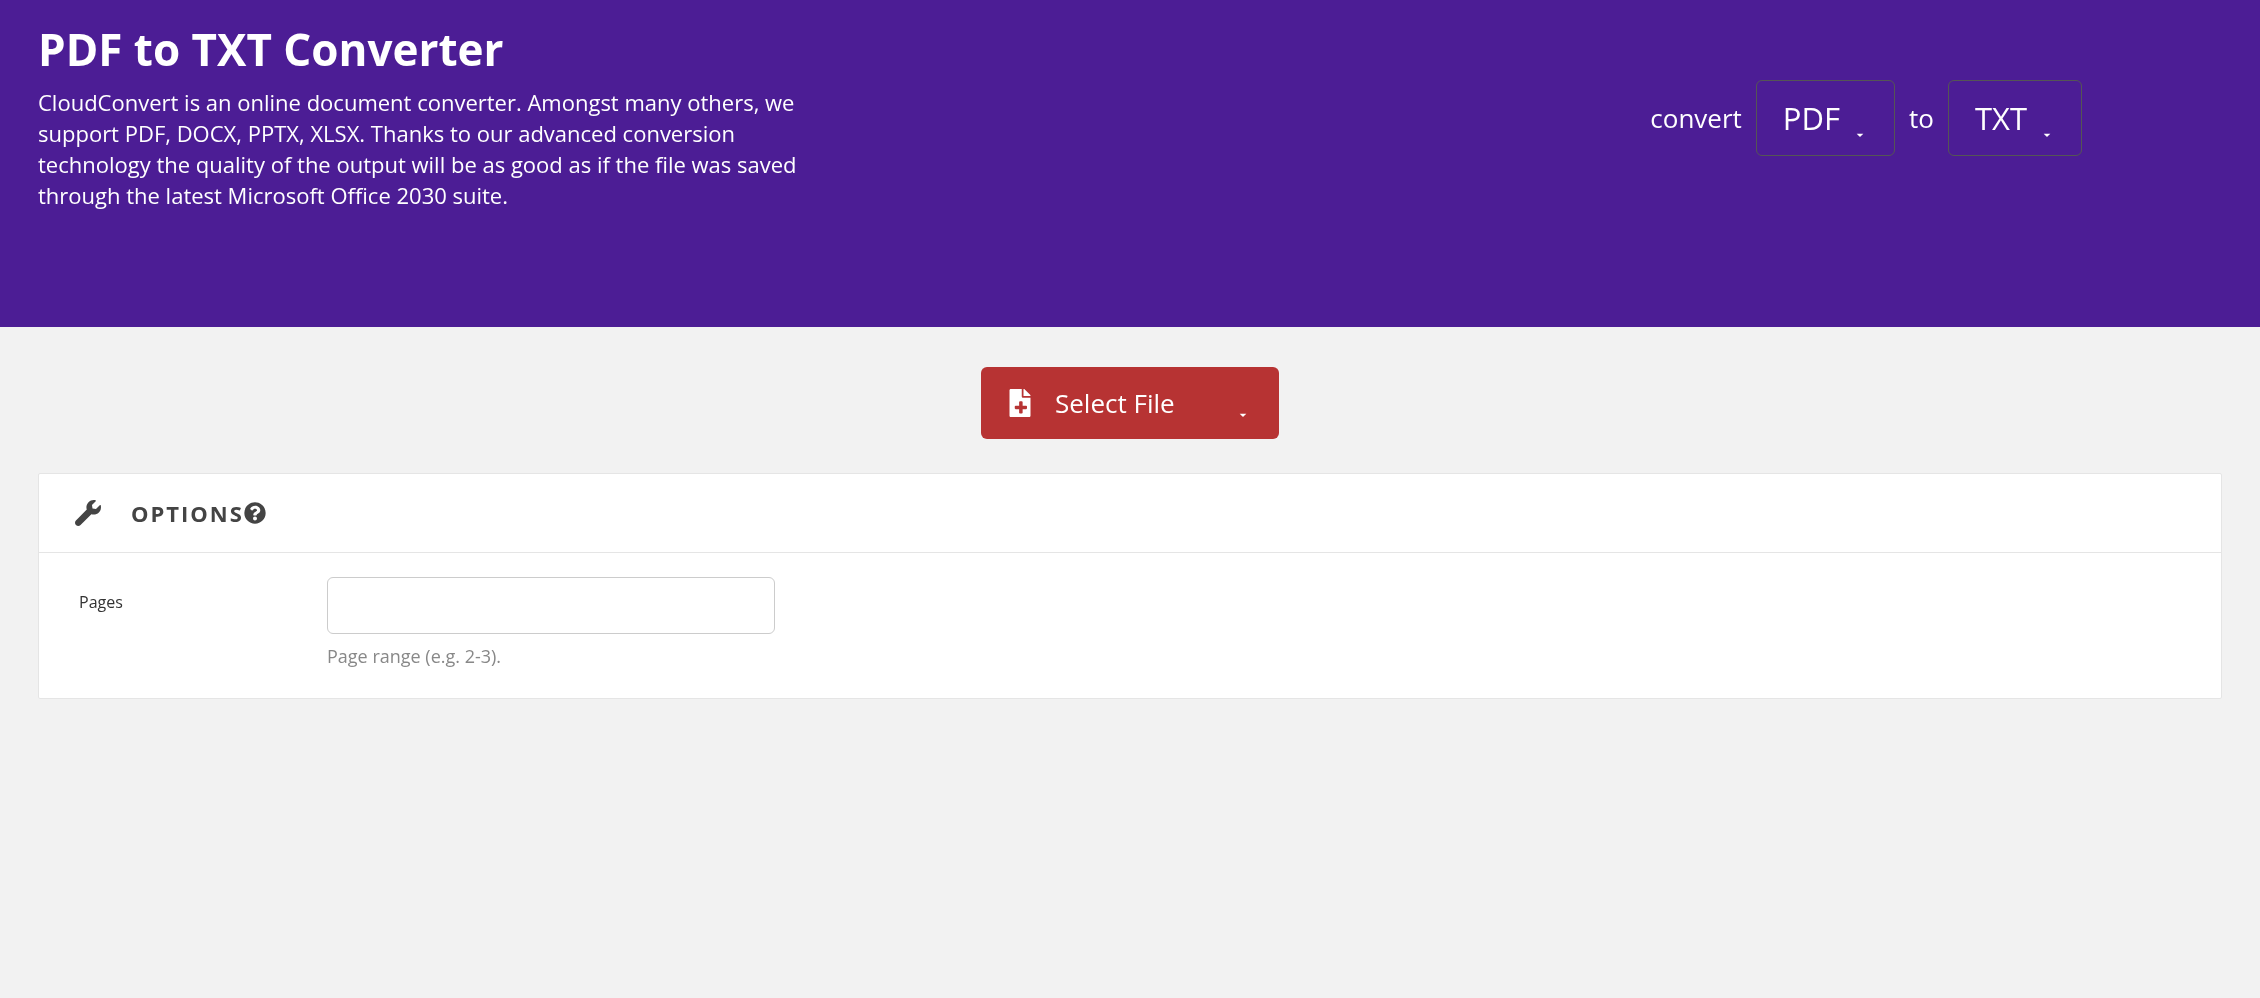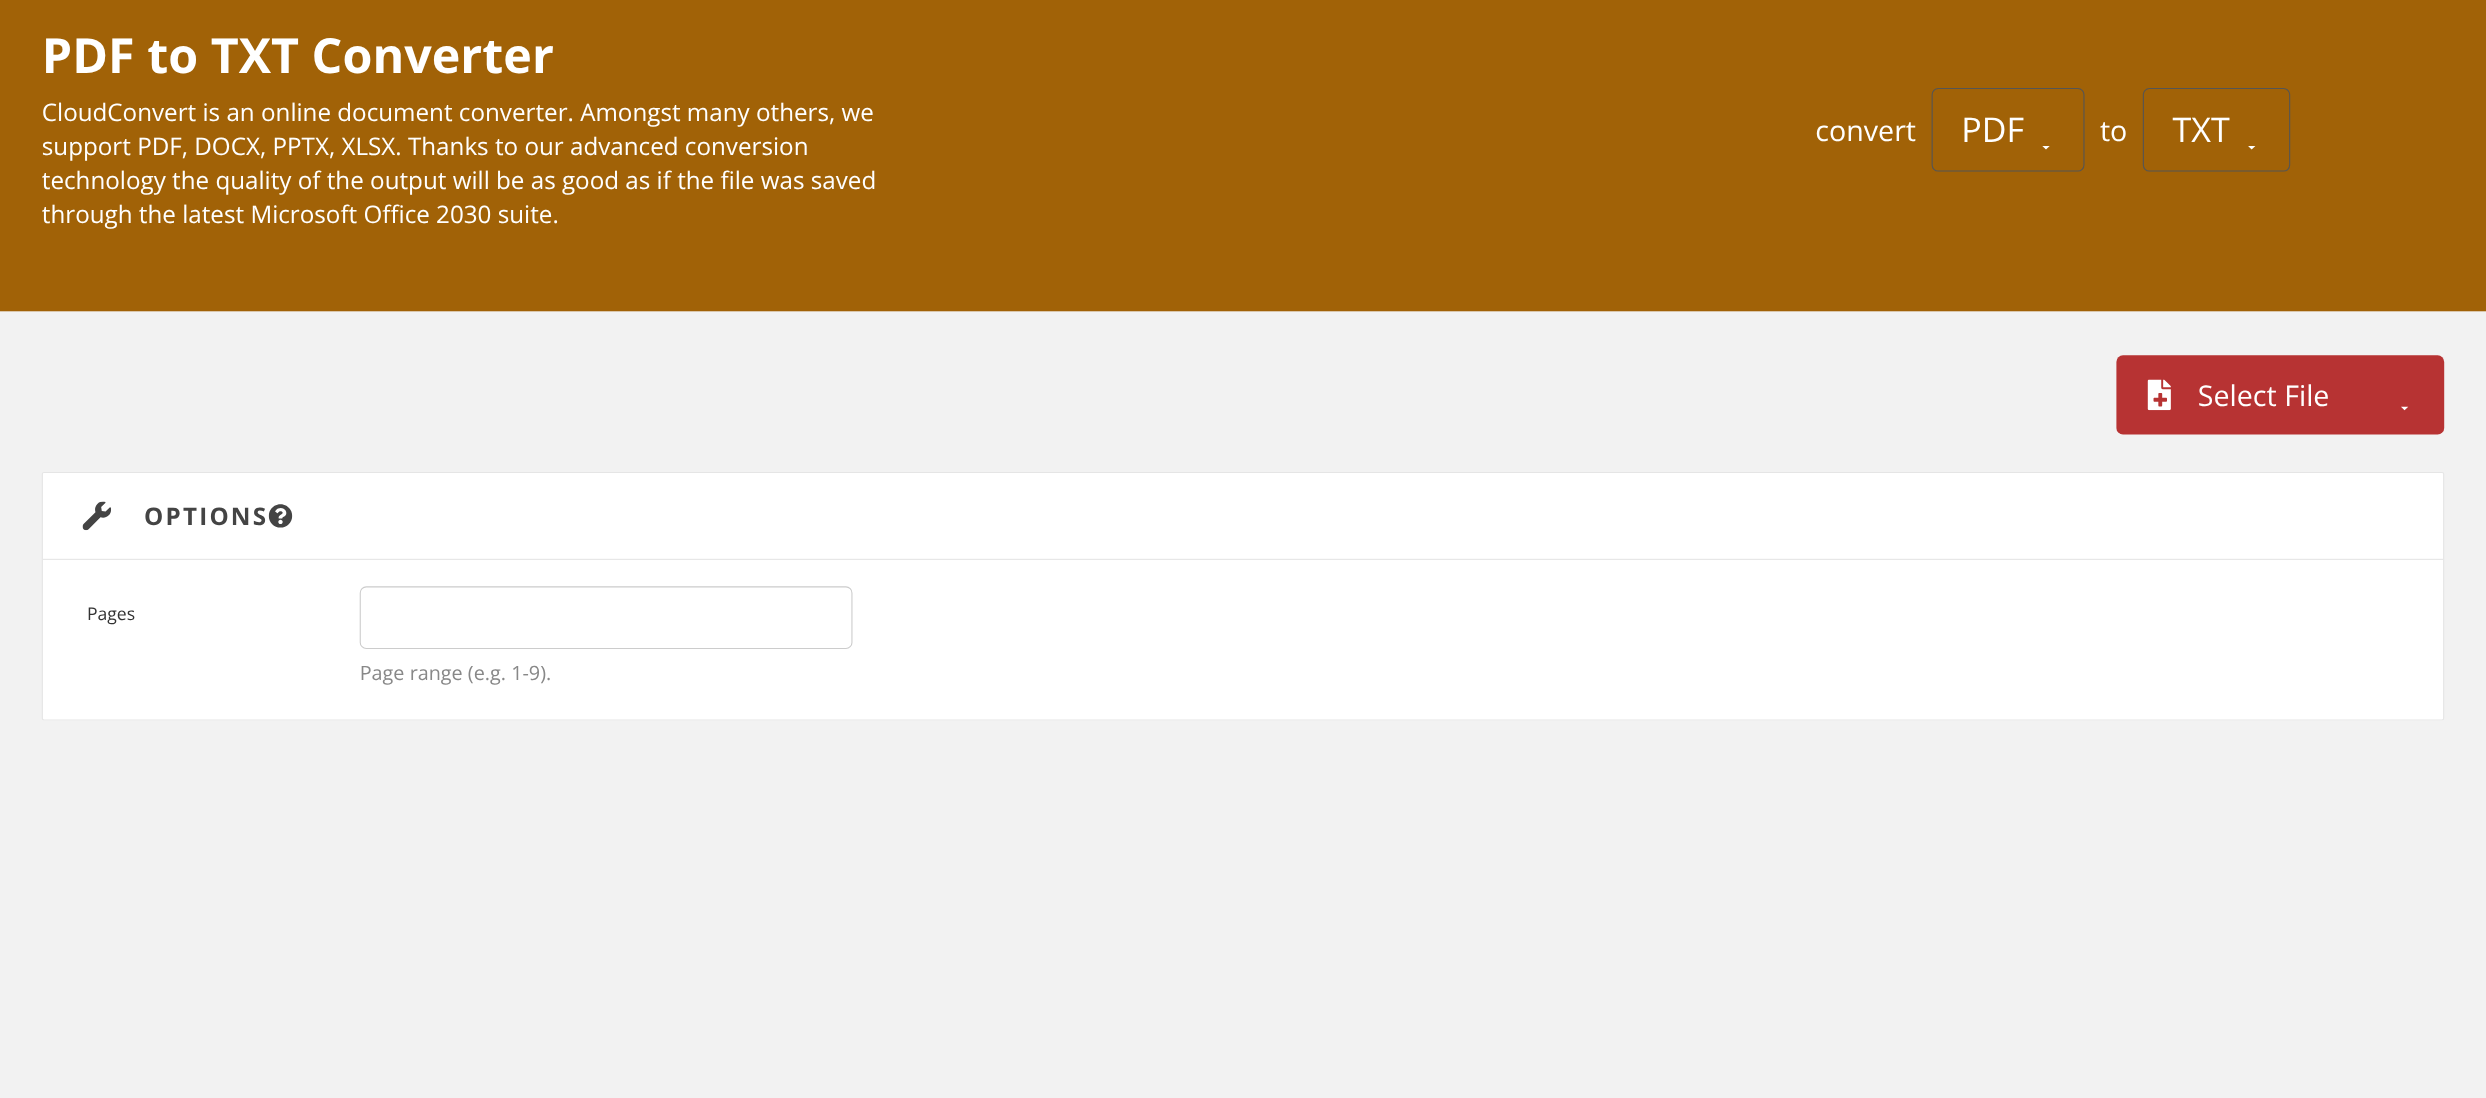--- a/index.html
+++ b/index.html
@@ -7,23 +7,23 @@
     margin: 0;
     padding: 0;
   }
   html, body {
     font-family: "Open Sans", "Helvetica Neue", Helvetica, Arial, sans-serif;
     background: #f2f2f2;
     color: #333;
     width: 100%;
   }
   .hero {
-    background: #a16207;
+    background: #4c1d95;
     color: #fff;
-    padding: 25px 38px 72px 38px;
+    padding: 25px 38px 116px 38px;
     display: flex;
     justify-content: space-between;
     align-items: flex-start;
   }
   .hero-left {
     max-width: 760px;
   }
   .hero-title {
     font-size: 44px;
     font-weight: 700;
@@ -68,21 +68,21 @@
   }
   .chev-down svg {
     width: 100%;
     height: 100%;
   }
   .main {
     padding: 40px 38px 0 38px;
   }
   .select-row {
     display: flex;
-    justify-content: flex-end;
+    justify-content: center;
     margin-bottom: 34px;
   }
   .select-file-btn {
     background: #b73333;
     color: #fff;
     border: none;
     border-radius: 6px;
     font-size: 26px;
     font-weight: 400;
     padding: 18px 28px;
@@ -246,19 +246,19 @@
         <svg viewBox="0 0 512 512" fill="currentColor">
           <path d="M504 256c0 136.997-111.043 248-248 248S8 392.997 8 256C8 119.083 119.043 8 256 8s248 111.083 248 248zM262.655 90c-54.497 0-89.255 22.957-116.549 63.758-3.536 5.286-2.353 12.415 2.715 16.258l34.699 26.31c5.205 3.947 12.621 3.008 16.665-2.122 17.864-22.658 30.113-35.797 57.303-35.797 20.429 0 45.698 13.148 45.698 32.958 0 14.976-12.363 22.667-32.534 33.976C247.128 238.528 216 254.941 216 296v4c0 6.627 5.373 12 12 12h56c6.627 0 12-5.373 12-12v-1.333c0-28.462 83.186-29.647 83.186-106.667 0-58.002-60.165-102-116.531-102zM256 338c-25.365 0-46 20.635-46 46 0 25.364 20.635 46 46 46s46-20.636 46-46c0-25.365-20.635-46-46-46z"></path>
         </svg>
       </span>
     </div>
     <div class="panel-body">
       <div class="option-row">
         <div class="option-label">Pages</div>
         <div class="option-field">
           <input type="text" class="text-input" value="" style="">
-          <div class="help-text">Page range (e.g. 1-9).</div>
+          <div class="help-text">Page range (e.g. 2-3).</div>
         </div>
       </div>
     </div>
   </div>
 
 </div>
 
 </body></html>

